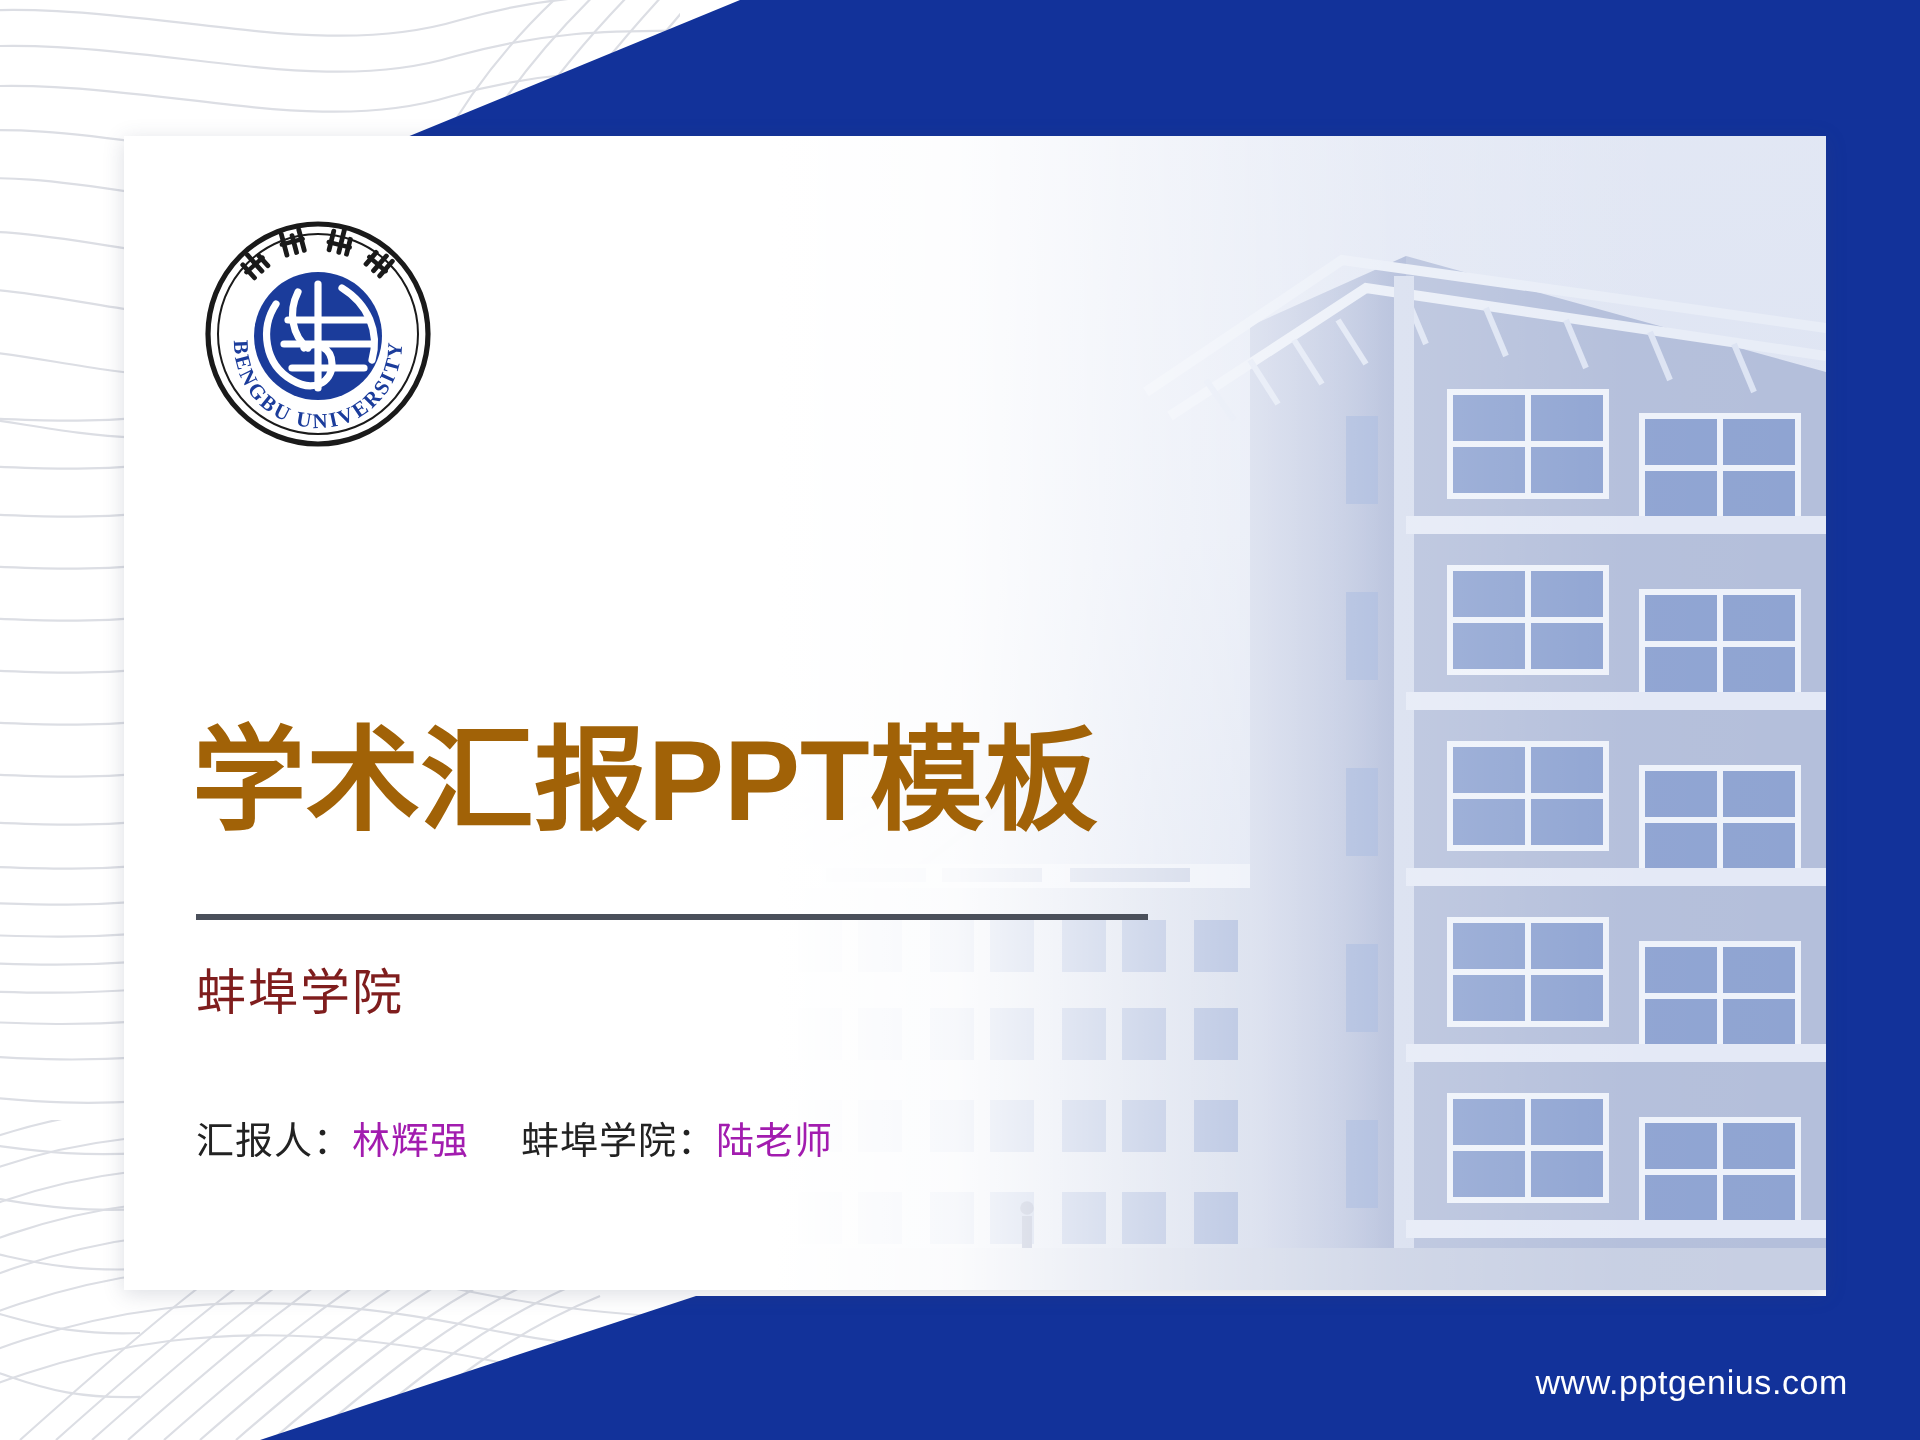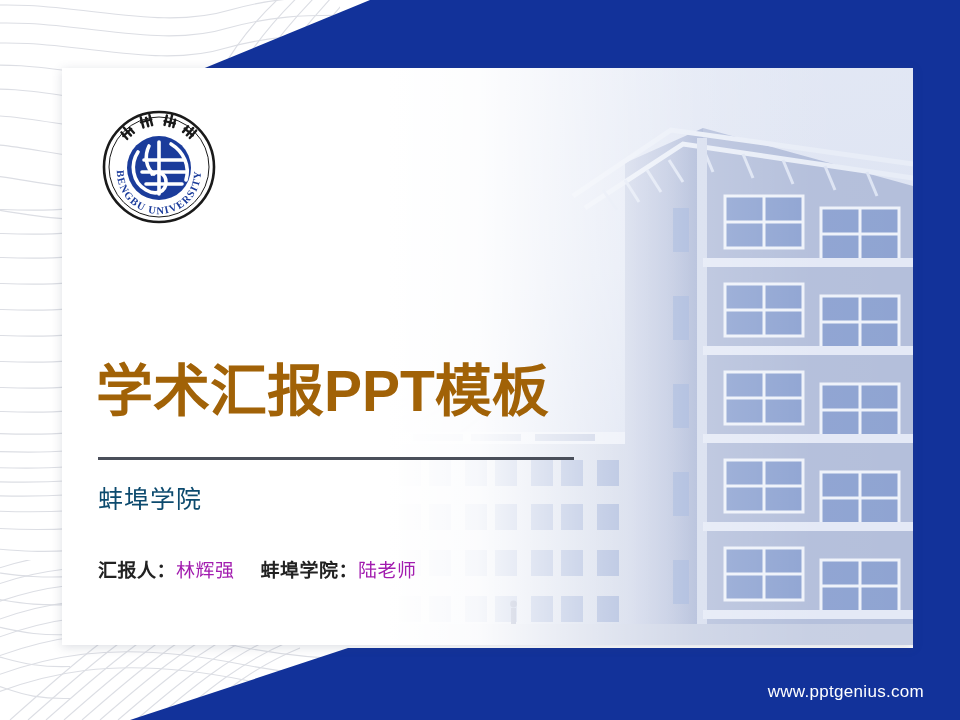--- a/index.html
+++ b/index.html
@@ -136,37 +136,38 @@
     width: 476px;
     height: 3px;
     background: #4a4f5a;
   }
 
   .org-name {
     position: absolute;
     left: 36px;
     top: 416px;
     font-size: 25px;
-    color: #0c4a6e;
+    color: #7f1d1d;
     letter-spacing: 1px;
     line-height: 1.2;
     white-space: nowrap;
+    font-family: Liberation Mono, monospace;
   }
 
   .presenter-line {
     position: absolute;
     left: 36px;
     top: 487px;
     font-size: 19px;
     color: #333840;
     white-space: nowrap;
     letter-spacing: 0.5px;
   }
   .presenter-line .lbl {
-    font-weight: bold;
+    font-weight: normal;
     color: #222;
   }
   .presenter-line .val {
     font-weight: normal;
     color: #a21caf;
   }
   .presenter-line .gap {
     display: inline-block;
     width: 26px;
   }

